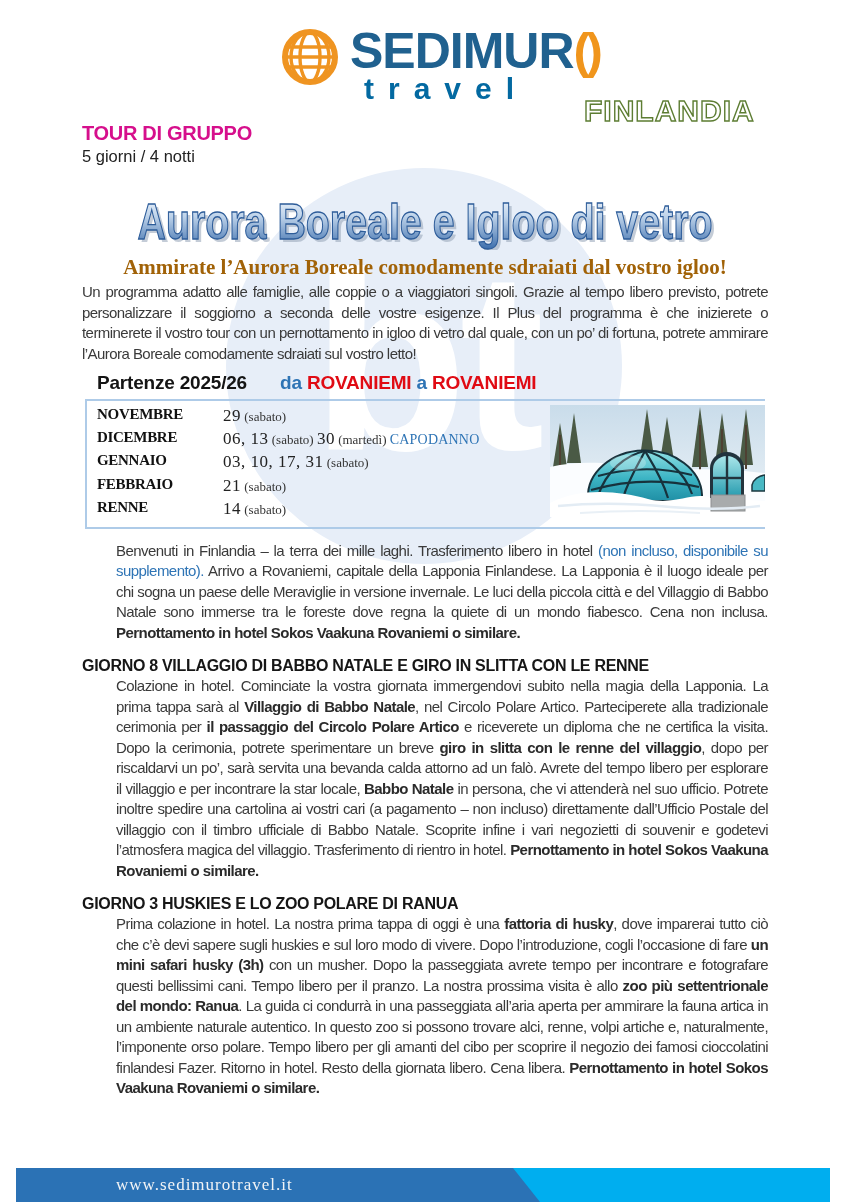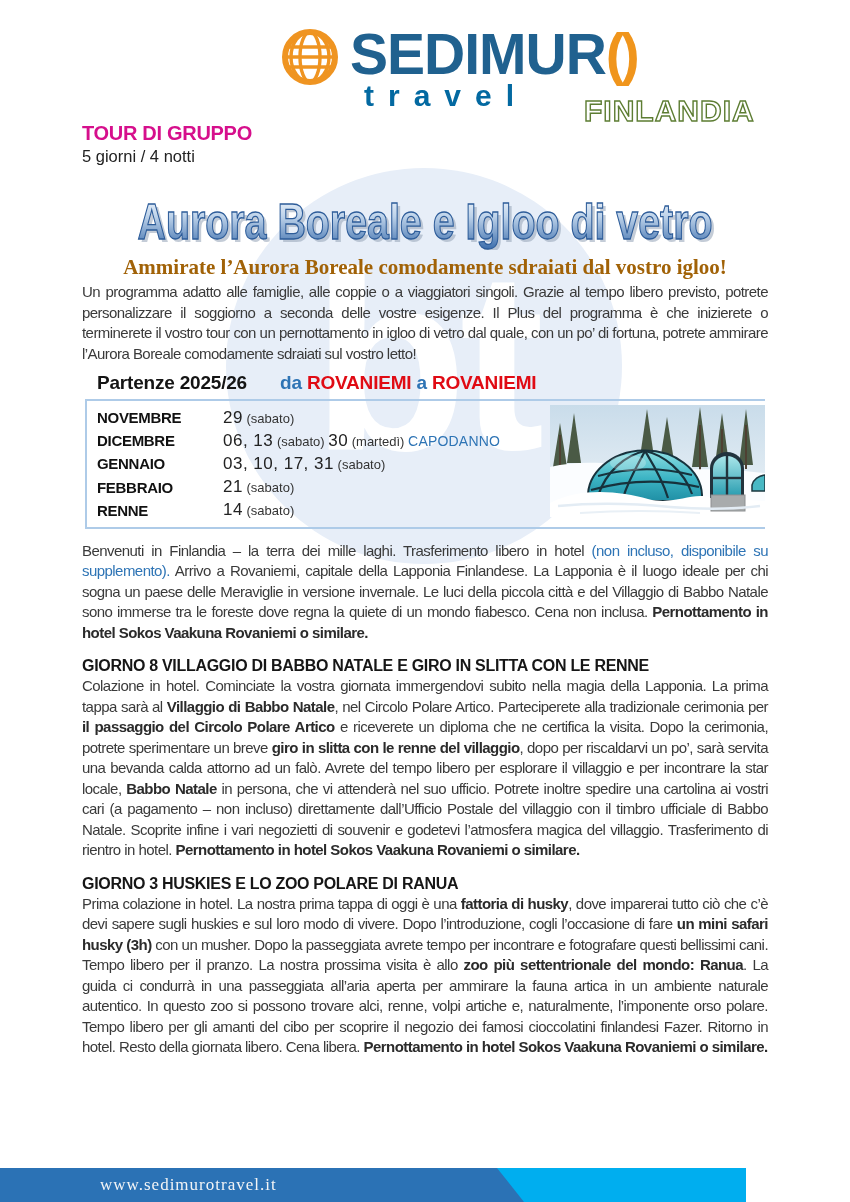--- a/index.html
+++ b/index.html
@@ -16,21 +16,21 @@
     display:flex; align-items:center; justify-content:center;
   }
   .watermark span {
     font-size:255px; font-weight:bold; color:#ffffff; letter-spacing:-8px;
     transform:translateY(-6px);
   }
   .z { position:relative; z-index:1; }
   
   .logo { position:absolute; left:280px; top:26px; display:flex; align-items:flex-start; z-index:2; }
   .logo-text { margin-left:6px; }
-  .logo-line1 { font-size:57px; font-weight:bold; letter-spacing:-1px; line-height:1; color:#20618f; }
+  .logo-line1 { font-size:50px; font-weight:bold; letter-spacing:-1px; line-height:1; color:#20618f; }
   .logo-line1 .paren { color:#f0951c; letter-spacing:-4px; }
   .logo-line2 { font-size:30px; font-weight:bold; color:#0369a1; letter-spacing:14px; line-height:1; margin-top:-2px; padding-left:14px; }
   .finlandia { position:absolute; left:584px; top:92px; z-index:2; }
   .tour-block { position:absolute; left:82px; top:122px; z-index:2; }
   .tour-type { font-size:20px; font-weight:bold; color:#d60f8c; letter-spacing:-0.3px; }
   .tour-duration { font-size:16.5px; color:#222; margin-top:2px; }
   
   .content { position:absolute; left:82px; top:196px; width:686px; z-index:1; }
   .subtitle {
     font-family:"Liberation Serif", serif; font-weight:bold; font-size:21px;
@@ -43,36 +43,36 @@
   
   .dep-header { margin-top:8px; font-size:19px; font-weight:bold; color:#141414; letter-spacing:-0.2px; padding-left:15px; }
   .dep-route { margin-left:28px; }
   .s-blue-b { color:#2e74b5; font-weight:bold; }
   .s-red-b  { color:#e00b14; font-weight:bold; }
   .dep-box {
     position:relative; margin-top:5px; margin-left:3px; width:680px;
     border-top:2px solid #aecbe8; border-bottom:2px solid #aecbe8; border-left:2px solid #aecbe8;
     padding:5px 0 5px 10px;
   }
-  .dep-row { display:flex; align-items:center; height:23.2px; }
+  .dep-row { display:flex; align-items:flex-start; height:23.2px;font-family:Liberation Serif, serif; }
   .dep-month { width:126px; font-size:15px; font-weight:bold; color:#111; letter-spacing:-0.3px; flex:none; }
   .dep-dates { white-space:nowrap; }
   .s-num   { font-size:17px; color:#222; letter-spacing:0.5px; }
   .s-small { font-size:13px; color:#333; }
   .s-capo  { font-size:14px; color:#2e74b5; letter-spacing:0.2px; }
   .photo { position:absolute; left:463px; top:4px; width:215px; height:112px; }
   
   .day { margin-top:12px; }
   .day:first-of-type { margin-top:34px; }
   .day h3 { font-size:16px; font-weight:bold; color:#161616; letter-spacing:-0.3px; line-height:21px; }
-  .day p  { font-size:15px; line-height:20.5px; letter-spacing:-0.55px; text-align:justify; color:#3a3a3a; }
+  .day p  { font-size:15px; line-height:20.5px; letter-spacing:-0.55px; text-align:justify; color:#3a3a3a;margin-left:34px; }
   .s-b { font-weight:bold; color:#2b2b2b; }
   .s-blue { color:#2e74b5; }
   
-  .footer { position:absolute; left:0; top:1168px; width:746px; height:34px; background:#00aeef; z-index:3; }
+  .footer { position:absolute; left:16px; top:1168px; width:814px; height:34px; background:#00aeef; z-index:3; }
   .footer-dark {
     position:absolute; inset:0; background:#2b72b5;
     clip-path:polygon(0 0, 497px 0, 524px 100%, 0 100%);
   }
   .footer-site {
     position:absolute; left:100px; top:0; line-height:34px;
     font-family:"Liberation Serif", serif; font-size:17px; color:#f2f4f6; letter-spacing:1px;
     text-decoration:none;
   }
 </style>

